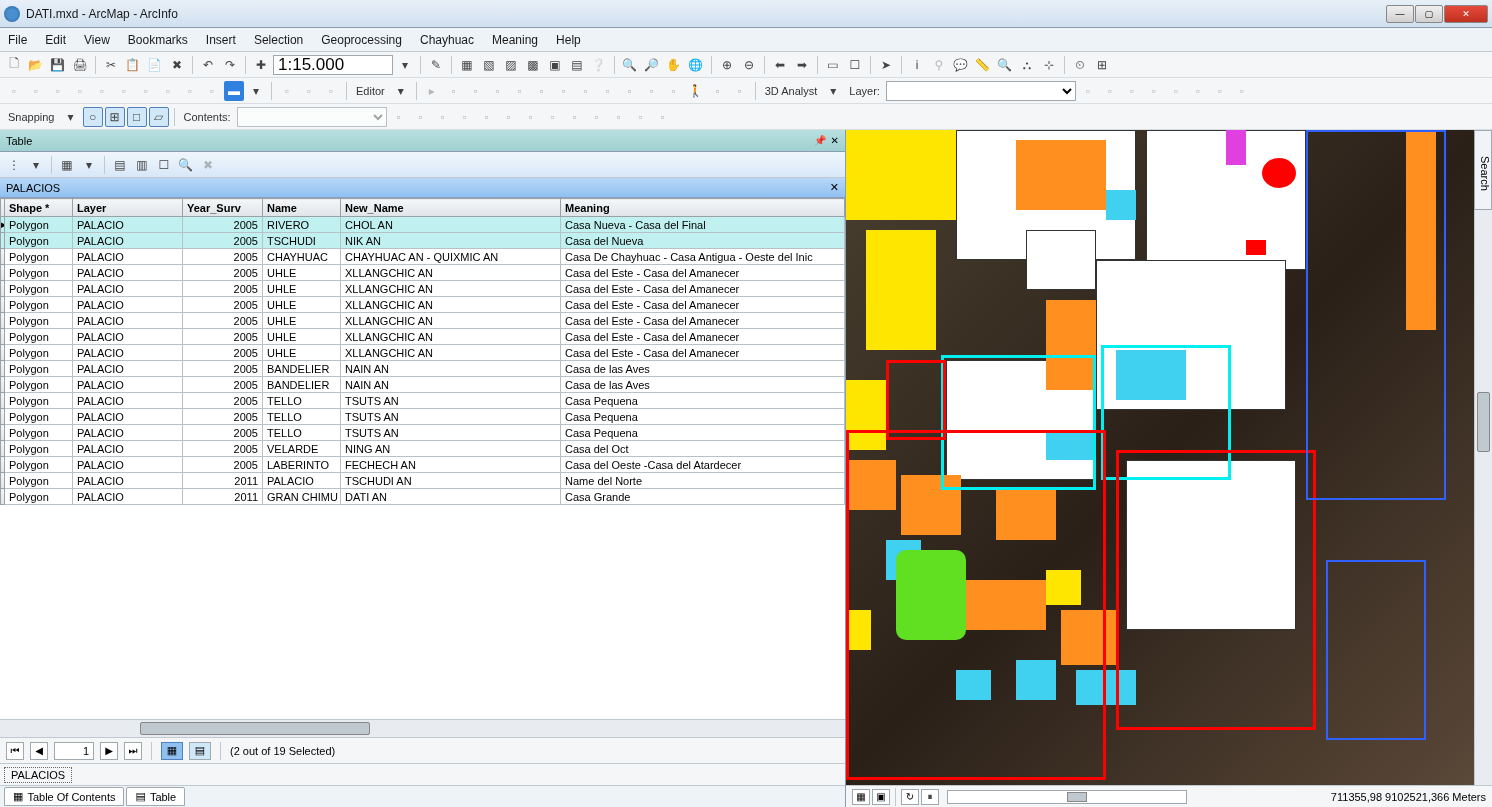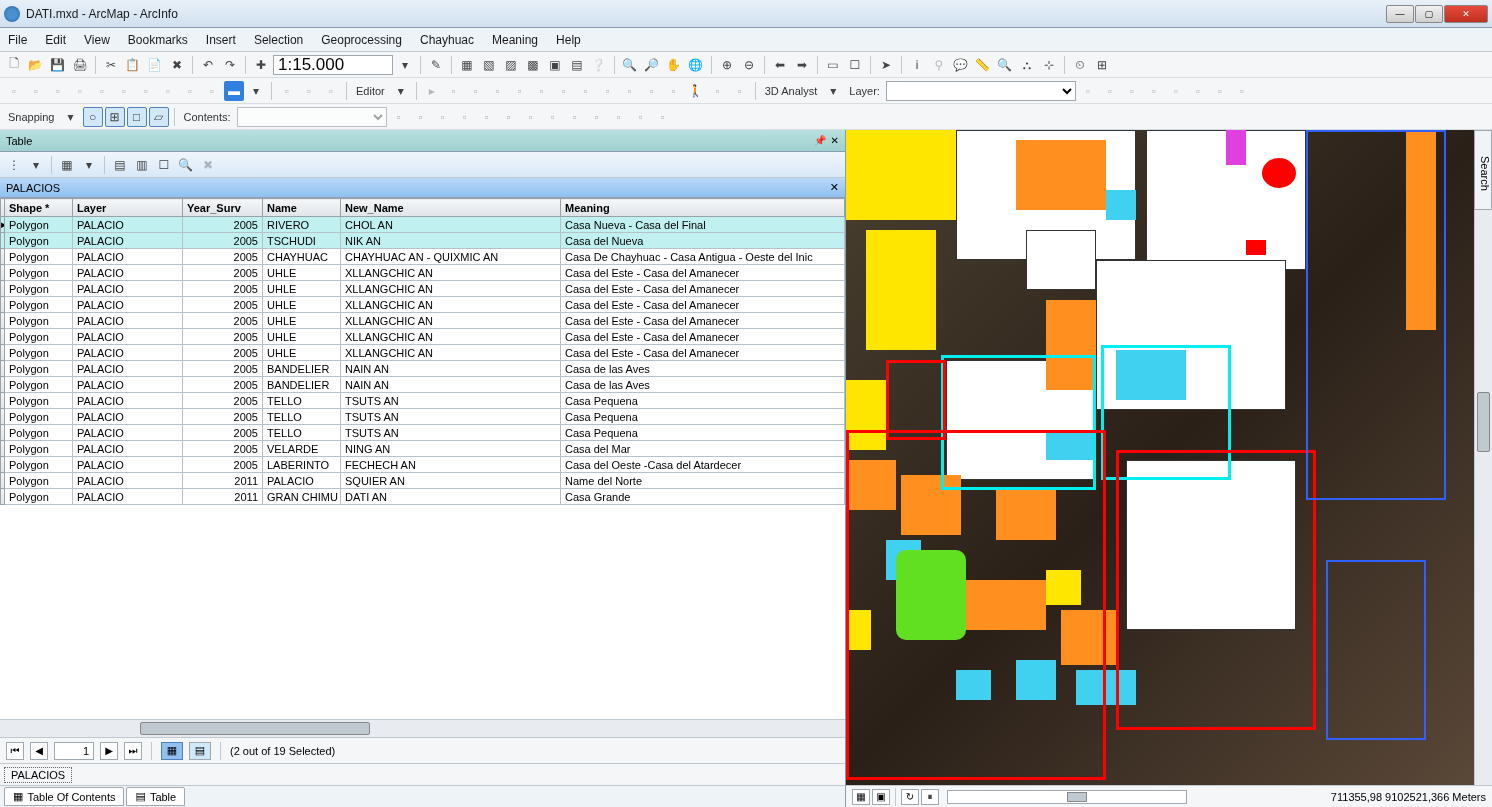--- a/index.html
+++ b/index.html
@@ -386,38 +386,38 @@
               <td>TSUTS AN</td>
               <td>Casa Pequena</td>
             </tr>
             <tr>
               <td class="rowhdr"></td>
               <td>Polygon</td>
               <td>PALACIO</td>
               <td style="text-align:right;">2005</td>
               <td>VELARDE</td>
               <td>NING AN</td>
-              <td>Casa del Mar</td>
+              <td>Casa del Oct</td>
             </tr>
             <tr>
               <td class="rowhdr"></td>
               <td>Polygon</td>
               <td>PALACIO</td>
               <td style="text-align:right;">2005</td>
               <td>LABERINTO</td>
               <td>FECHECH AN</td>
               <td>Casa del Oeste -Casa del Atardecer</td>
             </tr>
             <tr>
               <td class="rowhdr"></td>
               <td>Polygon</td>
               <td>PALACIO</td>
               <td style="text-align:right;">2011</td>
               <td>PALACIO</td>
-              <td>SQUIER AN</td>
+              <td>TSCHUDI AN</td>
               <td>Name del Norte</td>
             </tr>
             <tr>
               <td class="rowhdr"></td>
               <td>Polygon</td>
               <td>PALACIO</td>
               <td style="text-align:right;">2011</td>
               <td>GRAN CHIMU</td>
               <td>DATI AN</td>
               <td>Casa Grande</td>

